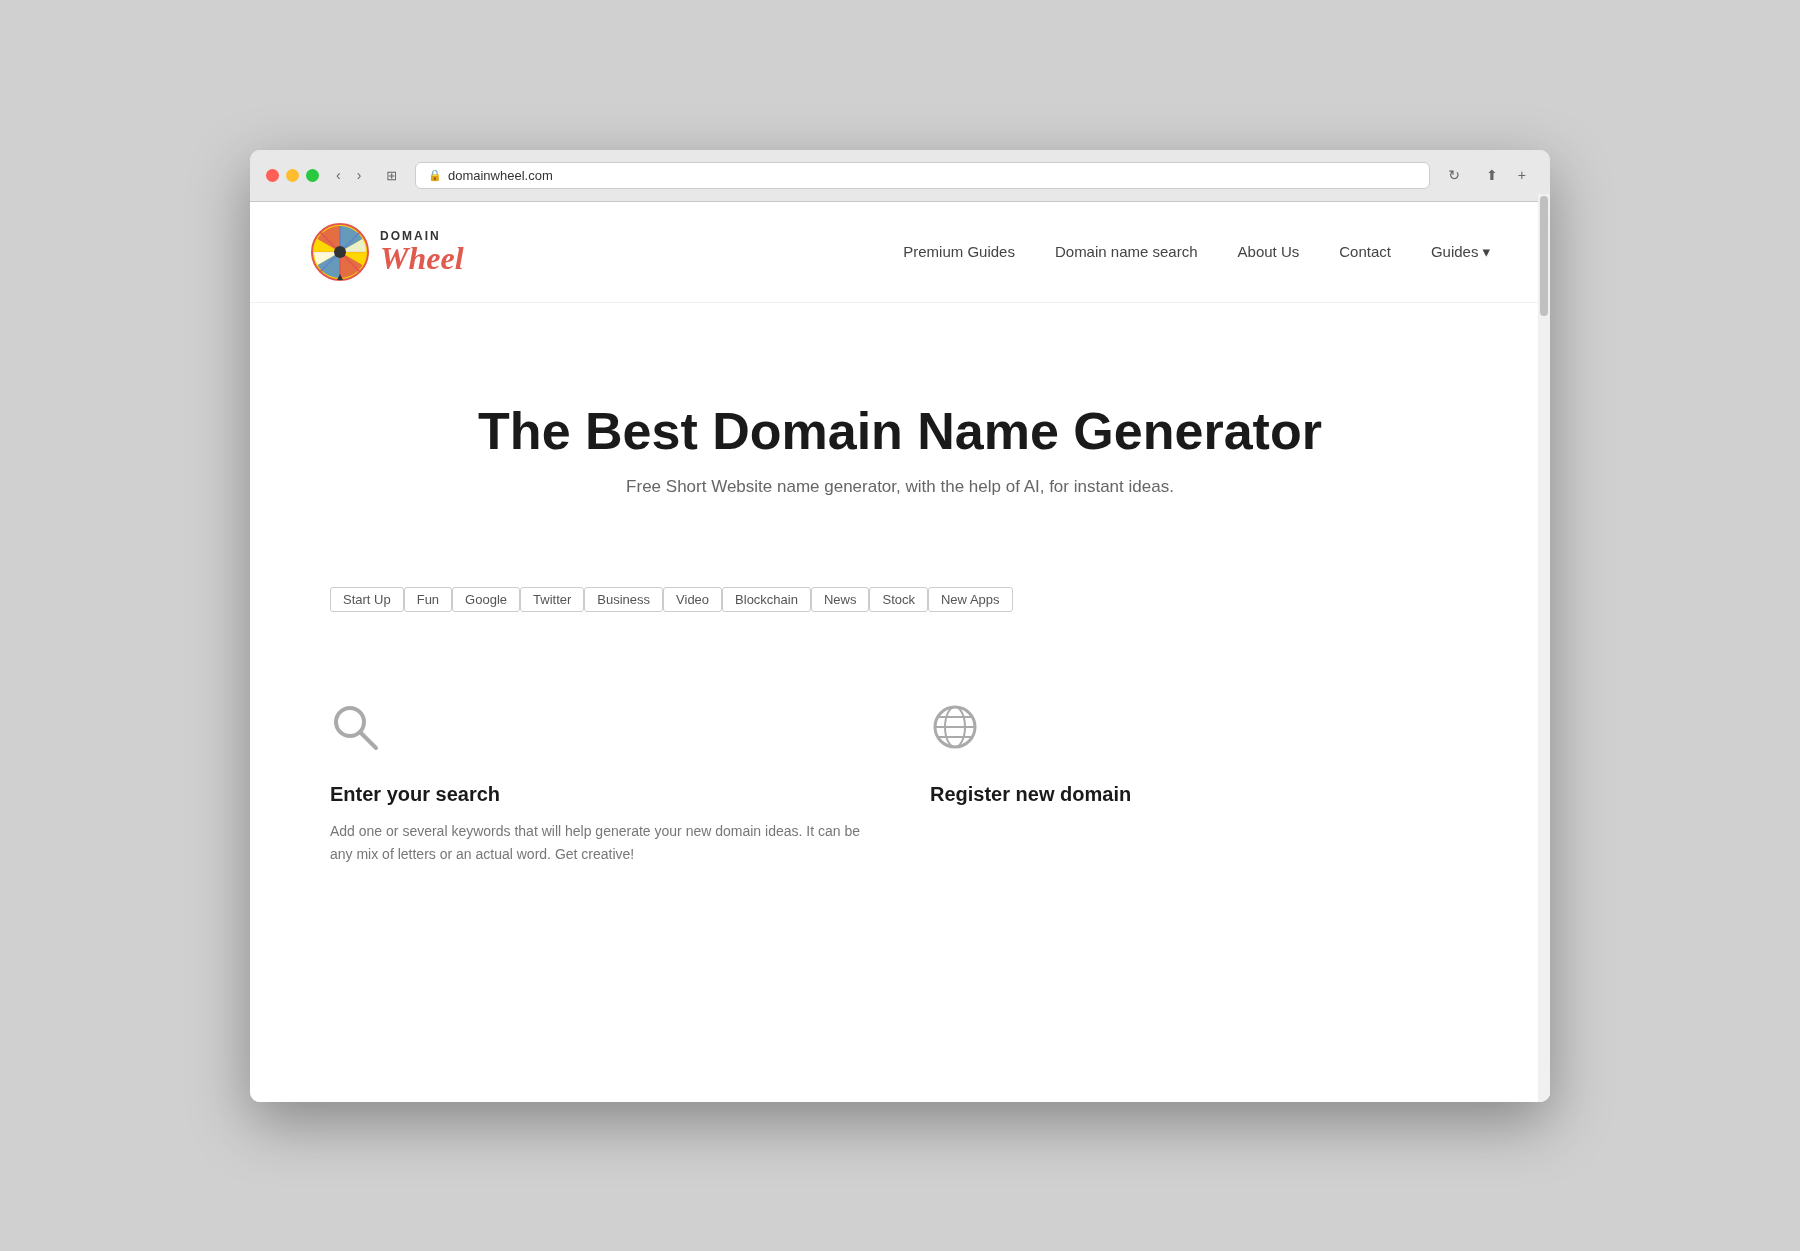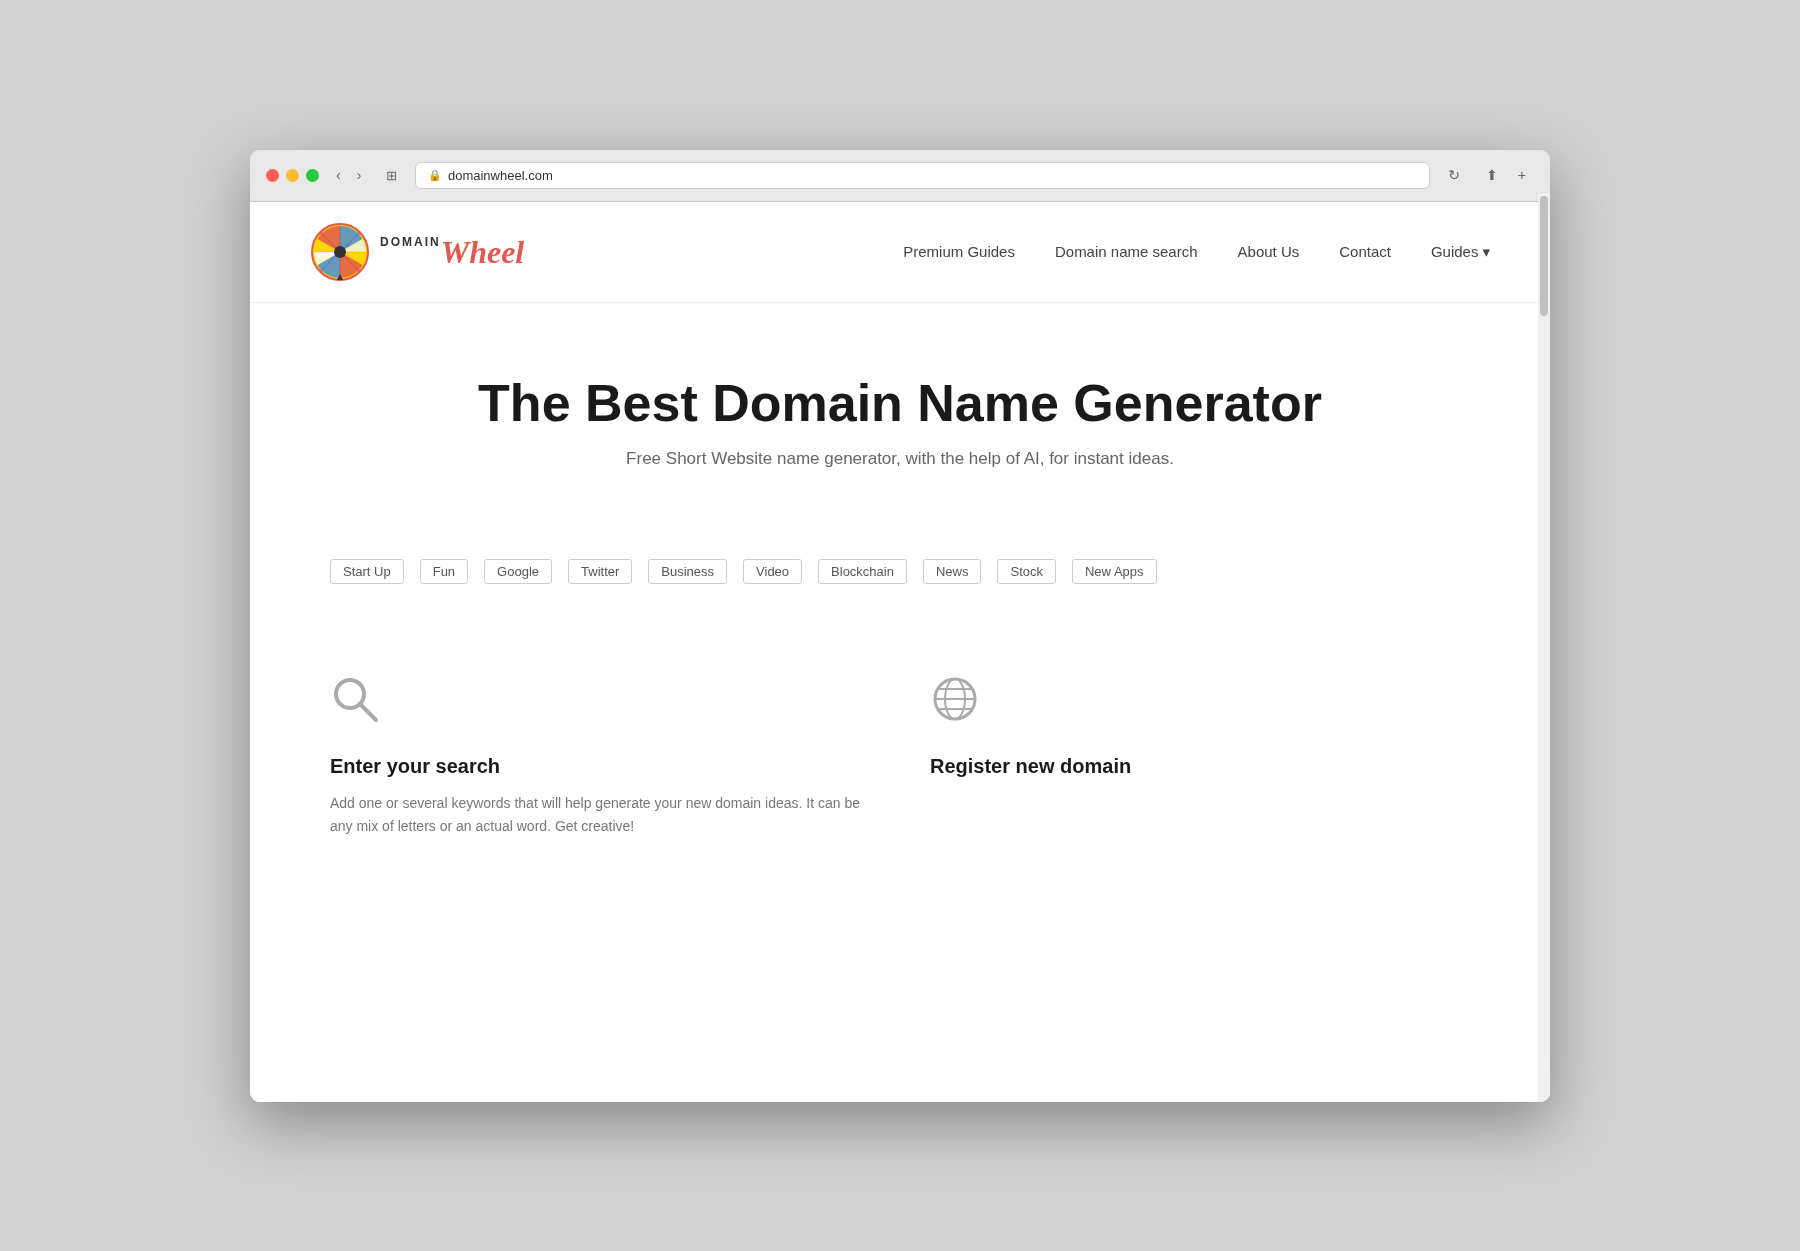--- a/index.html
+++ b/index.html
@@ -132,21 +132,21 @@
       text-decoration: none;
     }
 
     .logo-wheel {
       width: 60px;
       height: 60px;
     }
 
     .logo-text {
       display: flex;
-      flex-direction: row;
+      flex-direction: column;
       line-height: 1;
     }
 
     .logo-domain {
       font-size: 12px;
       font-weight: 700;
       color: #333;
       letter-spacing: 2px;
       text-transform: uppercase;
     }
@@ -176,21 +176,21 @@
 
     .nav-link-guides {
       display: flex;
       align-items: center;
       gap: 4px;
     }
 
     
     .hero {
       text-align: center;
-      padding: 70px 60px 40px;
+      padding: 98px 60px 40px;
     }
 
     .hero-title {
       font-size: 52px;
       font-weight: 800;
       color: #1a1a1a;
       margin-bottom: 16px;
     }
 
     .hero-subtitle {
@@ -228,21 +228,21 @@
       border: none;
       padding: 18px 32px;
       font-size: 17px;
       font-weight: 600;
       cursor: pointer;
       white-space: nowrap;
     }
 
     .search-tags {
       display: flex;
-      gap: 16px;
+      gap: 0;
       flex-wrap: wrap;
       align-items: flex-end;
     }
 
     .search-tag {
       border: 1px solid #ccc;
       border-radius: 3px;
       padding: 4px 12px;
       font-size: 13px;
       color: #555;

